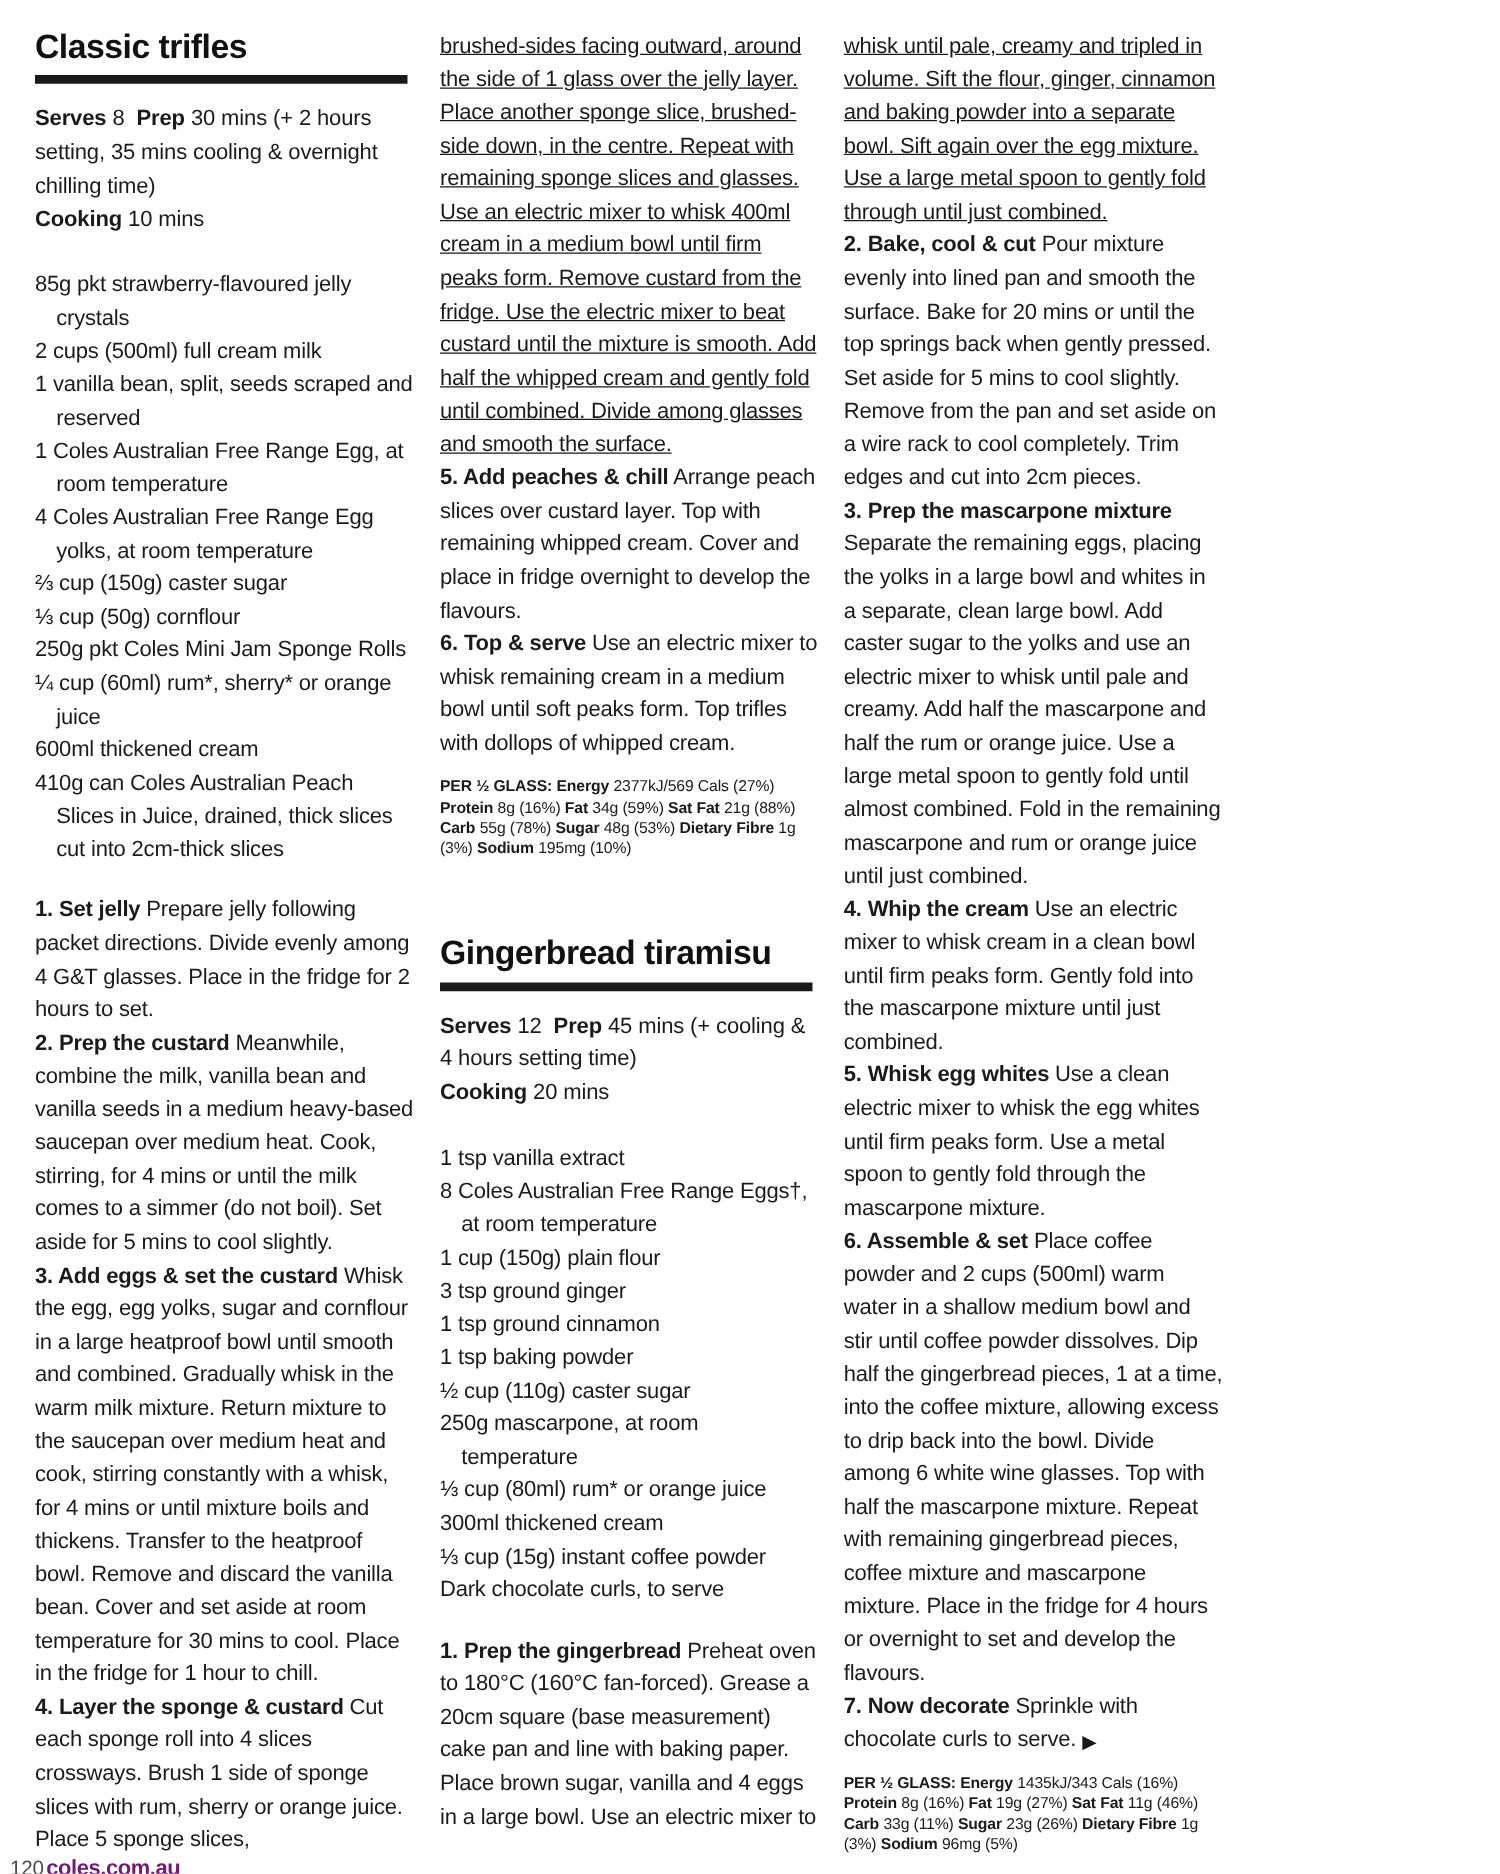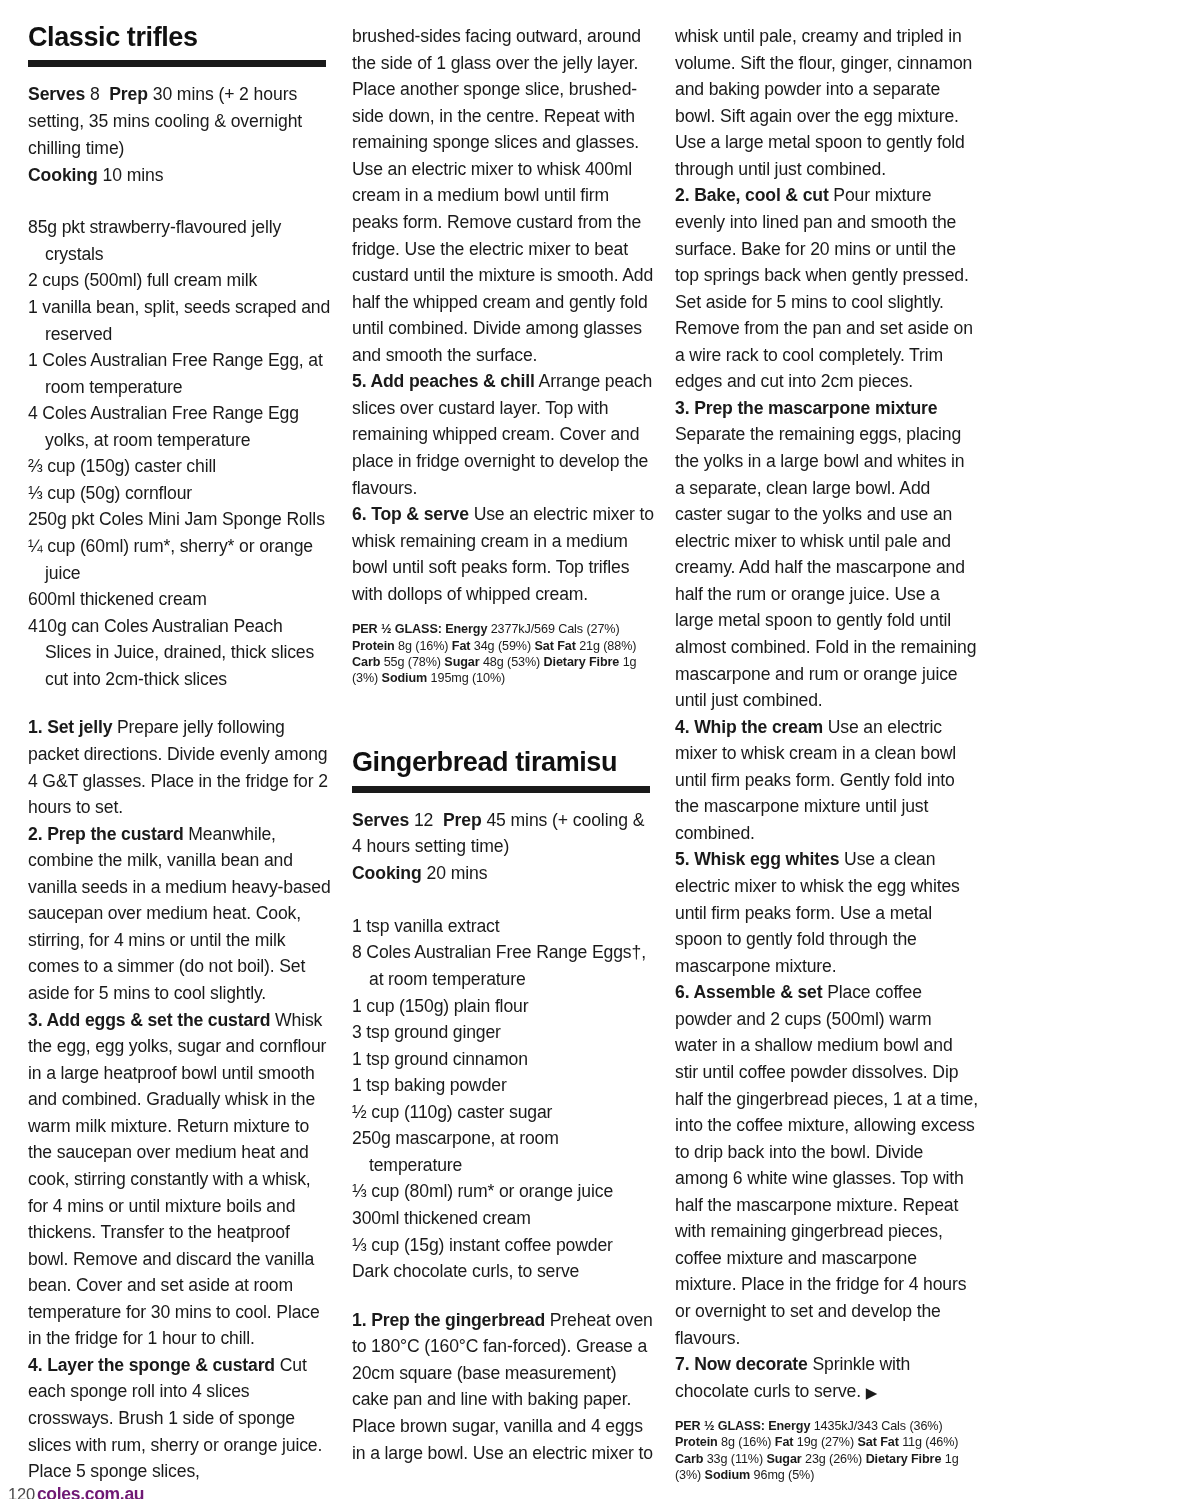--- a/index.html
+++ b/index.html
@@ -76,20 +76,21 @@
     margin: 0;
   }
   .method p { margin: 0; }
   .method b { font-weight: bold; }
 
   .para {
     font-size: 17.6px;
     line-height: 1.51;
     letter-spacing: -0.15px;
     margin: 0;
+    text-decoration: underline;
   }
 
   .nutrition {
     font-size: 12.6px;
     line-height: 1.29;
     letter-spacing: -0.1px;
     margin: 14px 0 0 0;
   }
   .nutrition b { font-weight: bold; }
 
@@ -157,21 +158,21 @@
       <b>Cooking</b>
       <span>10 mins</span>
     </div>
 
     <div class="ingredients">
       <p class="ing">85g pkt strawberry-flavoured jelly crystals</p>
       <p class="ing">2 cups (500ml) full cream milk</p>
       <p class="ing">1 vanilla bean, split, seeds scraped and reserved</p>
       <p class="ing">1 Coles Australian Free Range Egg, at room temperature</p>
       <p class="ing">4 Coles Australian Free Range Egg yolks, at room temperature</p>
-      <p class="ing">⅔ cup (150g) caster chill</p>
+      <p class="ing">⅔ cup (150g) caster sugar</p>
       <p class="ing">⅓ cup (50g) cornflour</p>
       <p class="ing">250g pkt Coles Mini Jam Sponge Rolls</p>
       <p class="ing">¼ cup (60ml) rum*, sherry* or orange juice</p>
       <p class="ing">600ml thickened cream</p>
       <p class="ing">410g can Coles Australian Peach Slices in Juice, drained, thick slices cut into 2cm-thick slices</p>
     </div>
 
     <div class="method">
       <p><b><span>1.</span> <span>Set jelly</span></b> <span>Prepare jelly following packet directions. Divide evenly among 4 G&amp;T glasses. Place in the fridge for 2 hours to set.</span></p>
       <p><b><span>2.</span> <span>Prep the custard</span></b> <span>Meanwhile, combine the milk, vanilla bean and vanilla seeds in a medium heavy-based saucepan over medium heat. Cook, stirring, for 4 mins or until the milk comes to a simmer (do not boil). Set aside for 5 mins to cool slightly.</span></p>
@@ -254,21 +255,21 @@
       <p><b><span>3.</span> <span>Prep the mascarpone mixture</span></b> <span>Separate the remaining eggs, placing the yolks in a large bowl and whites in a separate, clean large bowl. Add caster sugar to the yolks and use an electric mixer to whisk until pale and creamy. Add half the mascarpone and half the rum or orange juice. Use a large metal spoon to gently fold until almost combined. Fold in the remaining mascarpone and rum or orange juice until just combined.</span></p>
       <p><b><span>4.</span> <span>Whip the cream</span></b> <span>Use an electric mixer to whisk cream in a clean bowl until firm peaks form. Gently fold into the mascarpone mixture until just combined.</span></p>
       <p><b><span>5.</span> <span>Whisk egg whites</span></b> <span>Use a clean electric mixer to whisk the egg whites until firm peaks form. Use a metal spoon to gently fold through the mascarpone mixture.</span></p>
       <p><b><span>6.</span> <span>Assemble &amp; set</span></b> <span>Place coffee powder and 2 cups (500ml) warm water in a shallow medium bowl and stir until coffee powder dissolves. Dip half the gingerbread pieces, 1 at a time, into the coffee mixture, allowing excess to drip back into the bowl. Divide among 6 white wine glasses. Top with half the mascarpone mixture. Repeat with remaining gingerbread pieces, coffee mixture and mascarpone mixture. Place in the fridge for 4 hours or overnight to set and develop the flavours.</span></p>
       <p><b><span>7.</span> <span>Now decorate</span></b> <span>Sprinkle with chocolate curls to serve.</span> <span class="arrow">▶</span></p>
     </div>
 
     <div class="nutrition">
       <b>PER ½ GLASS:</b>
       <b>Energy</b>
-      <span>1435kJ/343 Cals (36%)</span>
+      <span>1435kJ/343 Cals (16%)</span>
       <b>Protein</b>
       <span>8g (16%)</span>
       <b>Fat</b>
       <span>19g (27%)</span>
       <b>Sat Fat</b>
       <span>11g (46%)</span>
       <b>Carb</b>
       <span>33g (11%)</span>
       <b>Sugar</b>
       <span>23g (26%)</span>

